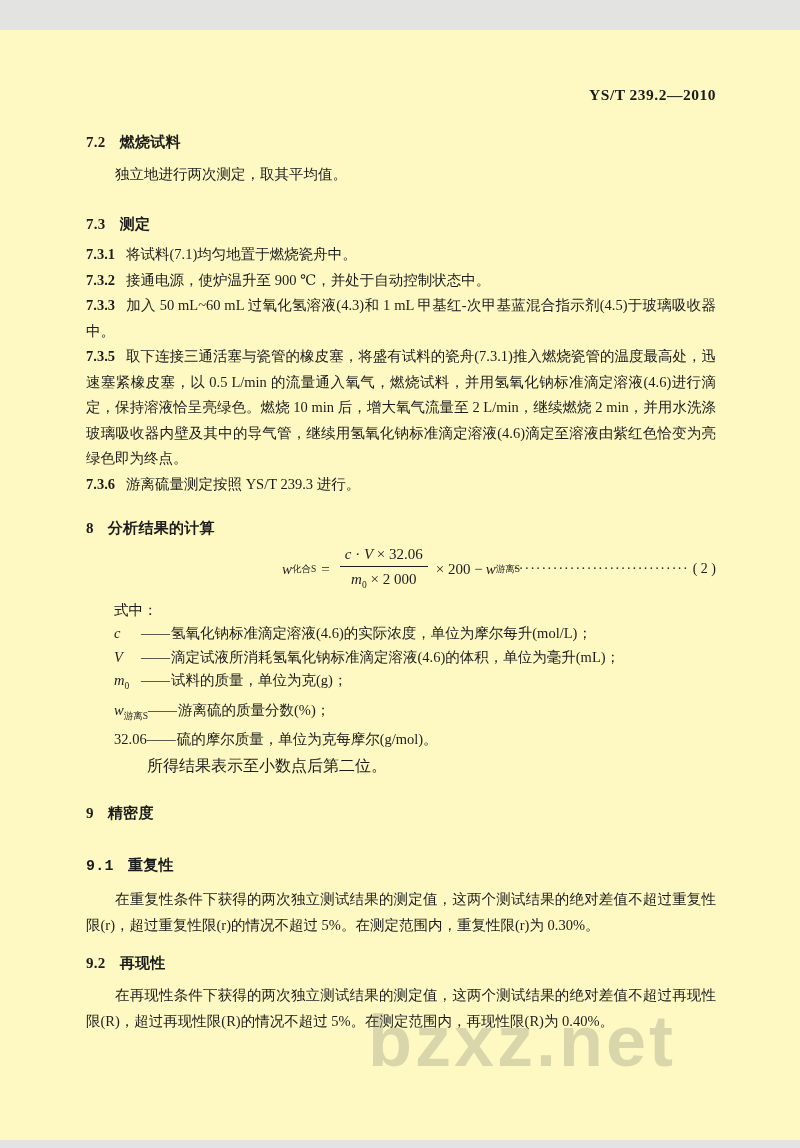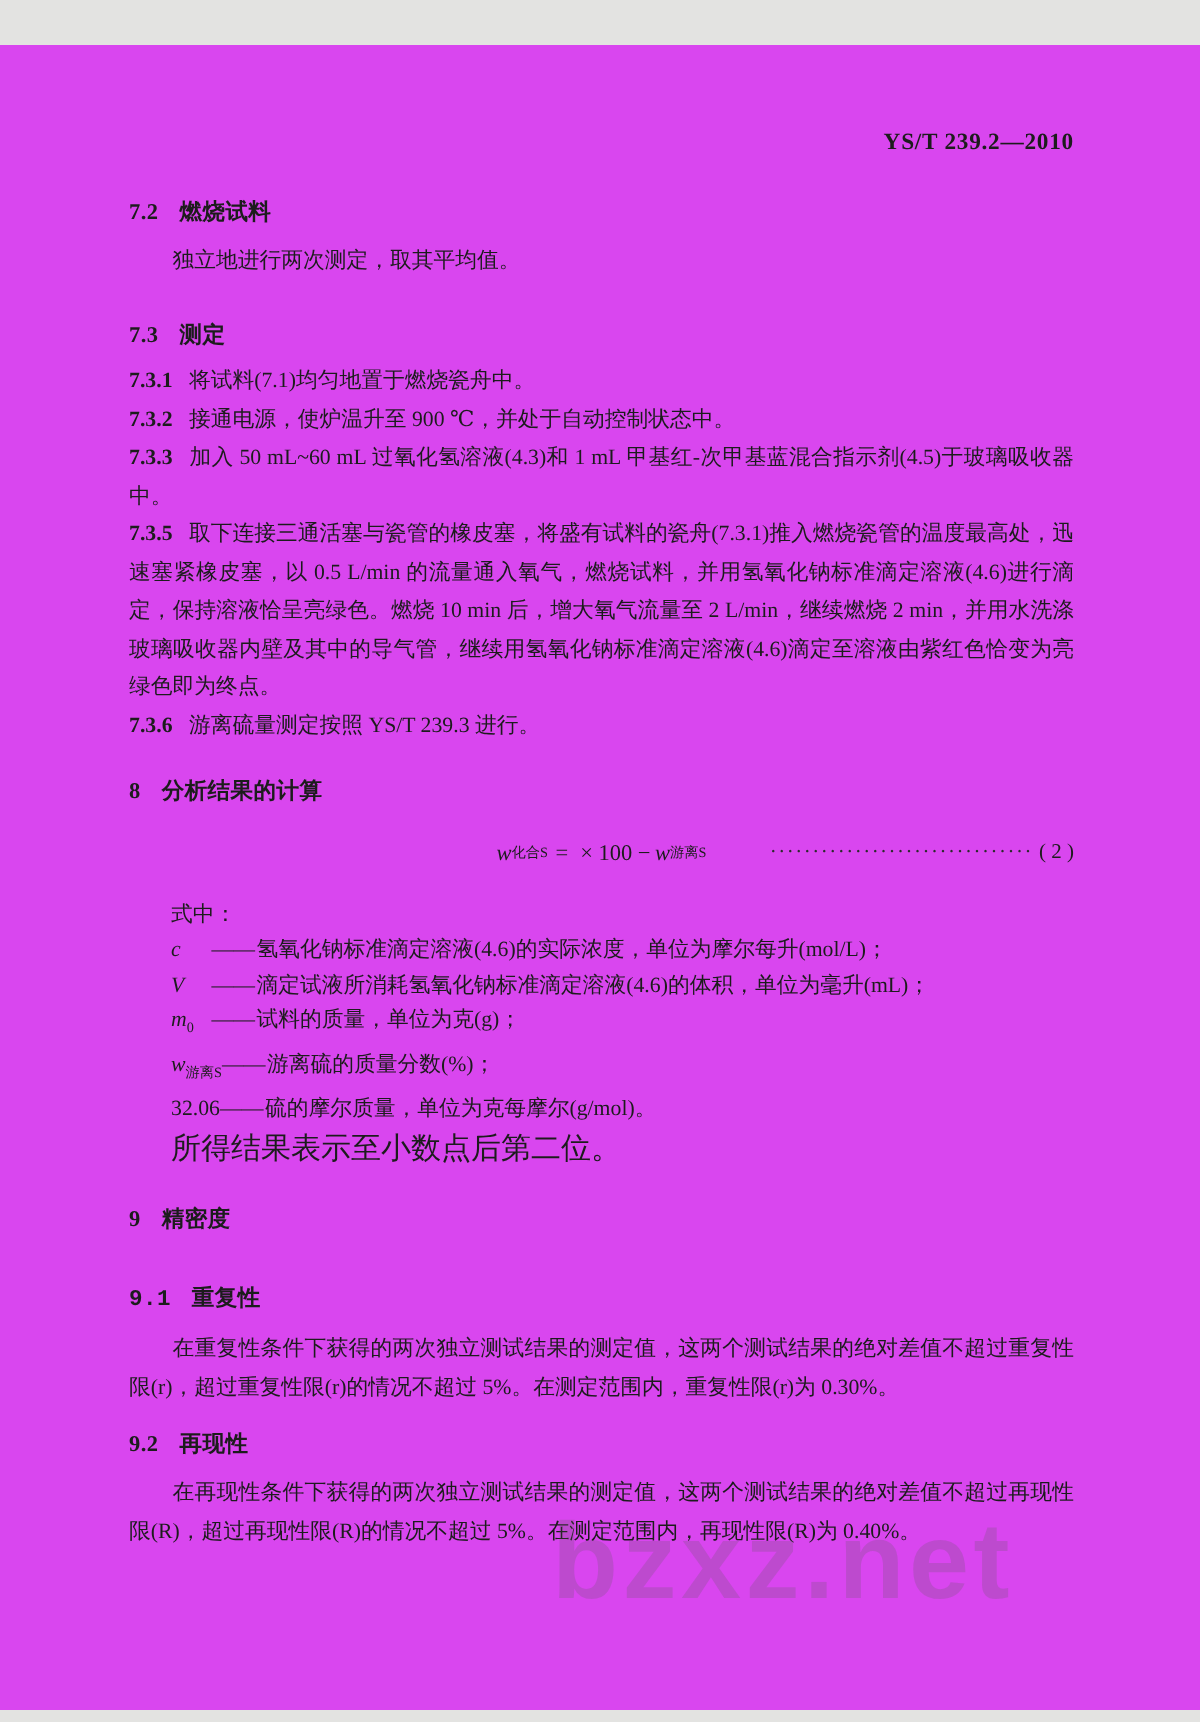--- a/index.html
+++ b/index.html
@@ -6,21 +6,21 @@
   body{
     width:800px;height:1148px;
     background:#e3e3e1;
     font-family:"Liberation Serif","DejaVu Serif",serif;
     color:#1c1c1c;
     position:relative;
     overflow:hidden;
   }
   .page{
     position:absolute;top:30px;left:0;right:0;bottom:8px;
-    background:#d946ef;
+    background:#fef9c3;
     box-sizing:border-box;
     padding:56px 84px 0 86px;
     z-index:1;
   }
   .doc-header{
     text-align:right;
     font-weight:bold;
     font-size:15.5px;
     letter-spacing:0.5px;
     line-height:17px;
@@ -87,21 +87,21 @@
   .where-label{font-size:14.5px;line-height:24px;}
   .def-row{
     display:flex;
     font-size:14.5px;
     line-height:23.5px;
     align-items:baseline;
   }
   .def-term{min-width:27px;white-space:nowrap;}
   .def-dash{white-space:nowrap;margin-right:1px;}
   .def-text{flex:1;text-align:justify;}
-  .result-note{font-size:20px;line-height:24px;margin-top:2px;}
+  .result-note{font-size:16px;line-height:24px;margin-top:2px;margin-left:33px;}
   .watermark{
     position:absolute;
     left:368px;top:1000px;
     font-family:"Liberation Sans","DejaVu Sans",sans-serif;
     font-weight:bold;
     font-size:72px;
     letter-spacing:3px;
     color:rgba(90,90,90,0.22);
     z-index:2;
     pointer-events:none;
@@ -137,21 +137,25 @@
   <div class="heading h-8">
     <span class="num">8</span><span>分析结果的计算</span>
   </div>
 
 
   <div class="eq-row">
     <span class="eq-main">
       <span class="var">w</span>
         <span class="ssub">化合S</span>
       <span style="margin:0 5px;">=</span>
-      <span style="margin:0 3px;">× 100 − </span>
+      <span class="frac">
+        <span class="top"><span class="var">c</span><span> · </span><span class="var">V</span><span> × 32.06</span></span>
+        <span class="bot"><span class="var">m</span><span class="ssub">0</span><span> × 2 000</span></span>
+      </span>
+      <span style="margin:0 3px;">× 200 − </span>
       <span class="var">w</span>
         <span class="ssub">游离S</span>
     </span>
     <span class="eq-tail">
       <span class="leader">·······························</span><span class="eq-label">( 2 )</span>
     </span>
   </div>
 
   <div class="where-block">
     <div class="where-label">式中：</div>

